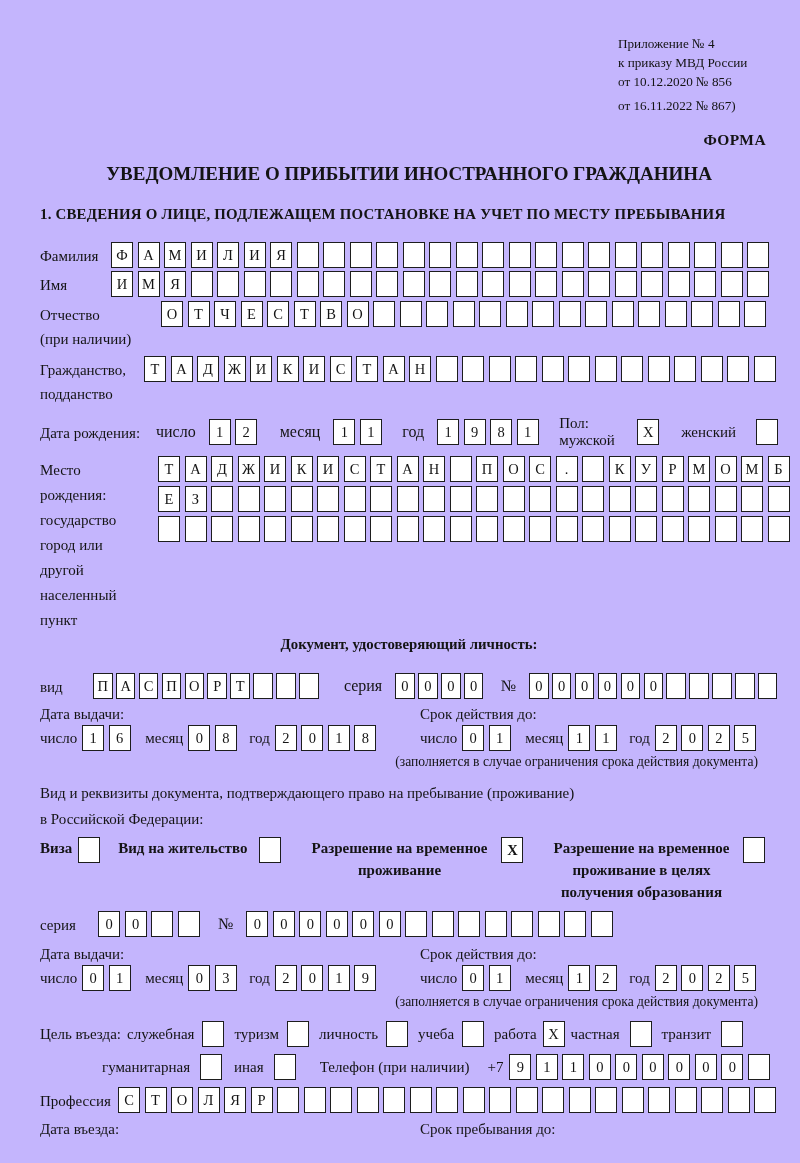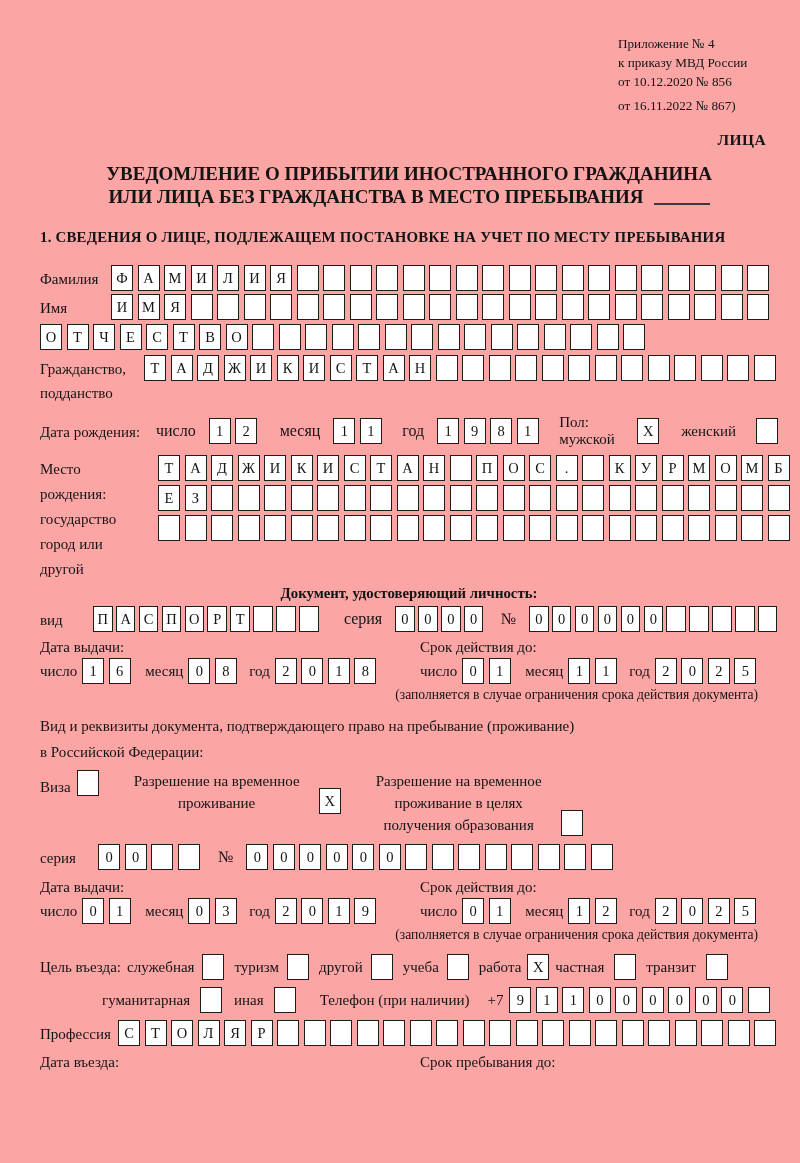--- a/index.html
+++ b/index.html
@@ -1,18 +1,18 @@
 <!DOCTYPE html>
 <html><head>
 <meta charset="utf-8">
 <style>
   html,body { margin:0; padding:0; background:#ffffff; }
   .page {
     width:800px; height:1163px; box-sizing:border-box; overflow:hidden;
-    background:#fca5a5; color:#141414;
+    background:#c4b5fd; color:#141414;
     font-family:"Liberation Serif","DejaVu Serif",serif;
     padding:34px 22px 0 40px; position:relative;
   }
   
   .hdr { margin-left:578px; font-size:13.2px; line-height:19px; }
   .hdr-sub { margin-top:5px; }
   .forma { margin-top:16px; text-align:right; padding-right:12px; font-weight:bold; font-size:15.5px; letter-spacing:.4px; }
   
   .title { margin-top:13px; text-align:center; font-weight:bold; font-size:19px; line-height:23px; }
   .blank-line { display:inline-block; width:56px; border-bottom:2px solid #3a3a3a; margin-left:10px; transform:translateY(2px); }
@@ -42,21 +42,21 @@
   .dg-left .dhead { padding-right:60px; }
   .dg-right .dhead { padding-right:70px; }
   .drow { display:flex; align-items:center; font-size:15px; }
   .dlbl { margin-right:5px; flex:none; }
   .ml10 { margin-left:10px; }
   .ml8 { margin-left:8px; }
   .note-r { text-align:right; padding-right:20px; font-size:13.6px; margin-top:3px; }
   .plain { font-size:15px; line-height:26px; }
   
   .opts-row { display:flex; align-items:flex-start; margin-top:5px; font-size:15px; }
-  .opt { display:flex; align-items:flex-end; }
+  .opt { display:flex; align-items:flex-start;font-weight:bold; }
   .opt-txt { padding-top:3px; }
   .opt-txt.wide { width:188px; text-align:center; line-height:22px; padding-top:0; }
   
   .prow { display:flex; align-items:center; font-size:15px; }
   .gap6 { margin-left:6px; } .gap8 { margin-left:8px; } .gap10 { margin-left:10px; }
   .gap12 { margin-left:12px; } .gap14 { margin-left:14px; } .gap18 { margin-left:18px; }
   .gap24 { margin-left:24px; }
 </style>
 </head>
 <body>
@@ -65,27 +65,24 @@
 
   <div class="hdr">
     <div>Приложение № 4</div>
     <div>к приказу МВД России</div>
     <div>от 10.12.2020 № 856</div>
     <div class="hdr-sub">
       <div>от 16.11.2022 № 867)</div>
     </div>
   </div>
 
-  <div class="forma">ЛИЦА</div>
+  <div class="forma">ФОРМА</div>
 
   <div class="title">
     <div>УВЕДОМЛЕНИЕ О ПРИБЫТИИ ИНОСТРАННОГО ГРАЖДАНИНА</div>
-    <div>
-      <span>ИЛИ ЛИЦА БЕЗ ГРАЖДАНСТВА В МЕСТО ПРЕБЫВАНИЯ</span><span class="blank-line"></span>
-    </div>
   </div>
 
   <div class="sec">1. СВЕДЕНИЯ О ЛИЦЕ, ПОДЛЕЖАЩЕМ ПОСТАНОВКЕ НА УЧЕТ ПО МЕСТУ ПРЕБЫВАНИЯ</div>
 
   <div class="frow" style="margin-top:19px">
     <div class="flabel" style="width:63px">Фамилия</div>
     <div class="boxes">
         <span class="box">Ф</span>
         <span class="box">А</span>
         <span class="box">М</span>
@@ -139,20 +136,24 @@
         <span class="box"></span>
         <span class="box"></span>
         <span class="box"></span>
         <span class="box"></span>
         <span class="box"></span>
         <span class="box"></span>
       </div>
   </div>
 
   <div class="frow top" style="margin-top:4px">
+    <div class="flabel2" style="width:113px">
+      <div>Отчество</div>
+      <div>(при наличии)</div>
+    </div>
     <div class="boxes">
         <span class="box">О</span>
         <span class="box">Т</span>
         <span class="box">Ч</span>
         <span class="box">Е</span>
         <span class="box">С</span>
         <span class="box">Т</span>
         <span class="box">В</span>
         <span class="box">О</span>
         <span class="box"></span>
@@ -229,20 +230,21 @@
     <span class="cbox gap6">X</span>
     <span class="gap14" style="font-size:15px">женский</span>
     <span class="cbox gap12"></span>
   </div>
 
   <div class="frow top" style="margin-top:7px">
     <div class="flabel2" style="width:110px; line-height:25px">
       <div>Место рождения:</div>
       <div>государство</div>
       <div>город или другой</div>
+      <div>населенный пункт</div>
     </div>
     <div class="stack">
       <div class="boxes">
           <span class="box">Т</span>
           <span class="box">А</span>
           <span class="box">Д</span>
           <span class="box">Ж</span>
           <span class="box">И</span>
           <span class="box">К</span>
           <span class="box">И</span>
@@ -314,21 +316,21 @@
           <span class="box"></span>
           <span class="box"></span>
           <span class="box"></span>
           <span class="box"></span>
         </div>
     </div>
   </div>
 
   <div class="center-h">Документ, удостоверяющий личность:</div>
 
-  <div class="frow compact" style="margin-top:4px">
+  <div class="frow compact" style="margin-top:20px">
     <div class="flabel" style="width:45px">вид</div>
     <div class="boxes">
         <span class="box">П</span>
         <span class="box">А</span>
         <span class="box">С</span>
         <span class="box">П</span>
         <span class="box">О</span>
         <span class="box">Р</span>
         <span class="box">Т</span>
         <span class="box"></span>
@@ -407,20 +409,24 @@
   <div class="note-r">(заполняется в случае ограничения срока действия документа)</div>
 
   <div class="plain" style="margin-top:10px">Вид и реквизиты документа, подтверждающего право на пребывание (проживание)</div>
   <div class="plain">в Российской Федерации:</div>
 
   <div class="opts-row">
     <div class="opt">
       <span class="opt-txt">Виза</span>
       <span class="cbox gap6"></span>
     </div>
+    <div class="opt gap18">
+      <span class="opt-txt">Вид на жительство</span>
+      <span class="cbox gap12"></span>
+    </div>
     <div class="opt gap24">
       <span class="opt-txt wide">Разрешение на временное проживание</span>
       <span class="cbox gap8">X</span>
     </div>
     <div class="opt gap24">
       <span class="opt-txt wide">Разрешение на временное проживание в целях получения образования</span>
       <span class="cbox gap8"></span>
     </div>
   </div>
 
@@ -498,21 +504,21 @@
     </div>
   </div>
   <div class="note-r">(заполняется в случае ограничения срока действия документа)</div>
 
   <div class="prow" style="margin-top:11px">
     <span>Цель въезда:</span>
     <span class="gap6">служебная</span>
     <span class="cbox gap8"></span>
     <span class="gap10">туризм</span>
     <span class="cbox gap8"></span>
-    <span class="gap10">другой</span>
+    <span class="gap10">личность</span>
     <span class="cbox gap8"></span>
     <span class="gap10">учеба</span>
     <span class="cbox gap8"></span>
     <span class="gap10">работа</span>
     <span class="cbox gap6">X</span>
     <span class="gap6">частная</span>
     <span class="cbox gap10"></span>
     <span class="gap10">транзит</span>
     <span class="cbox gap10"></span>
   </div>

